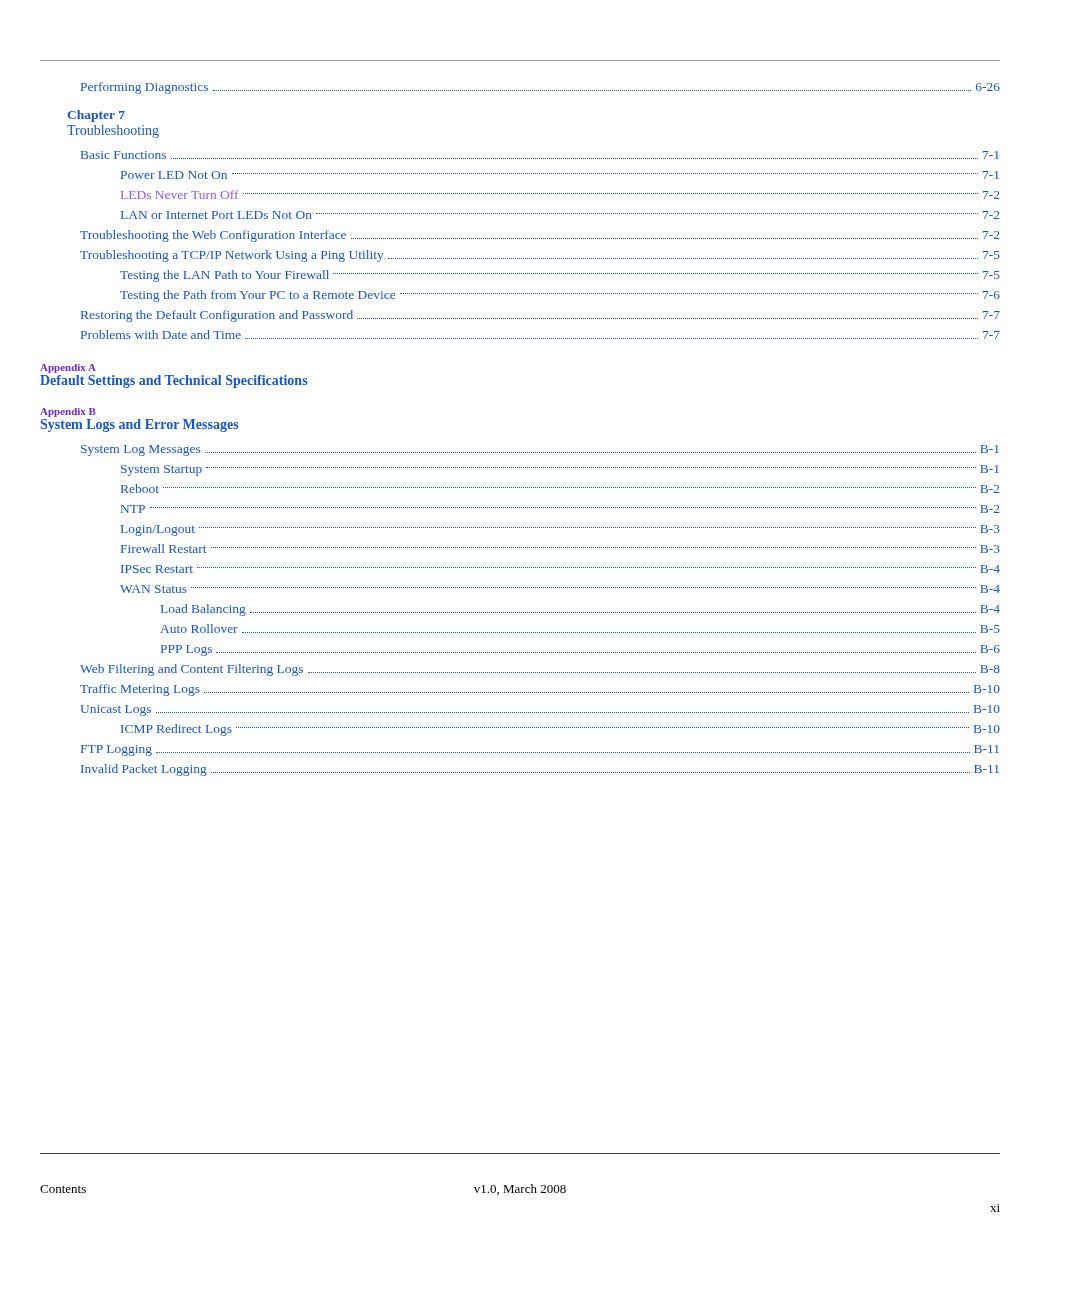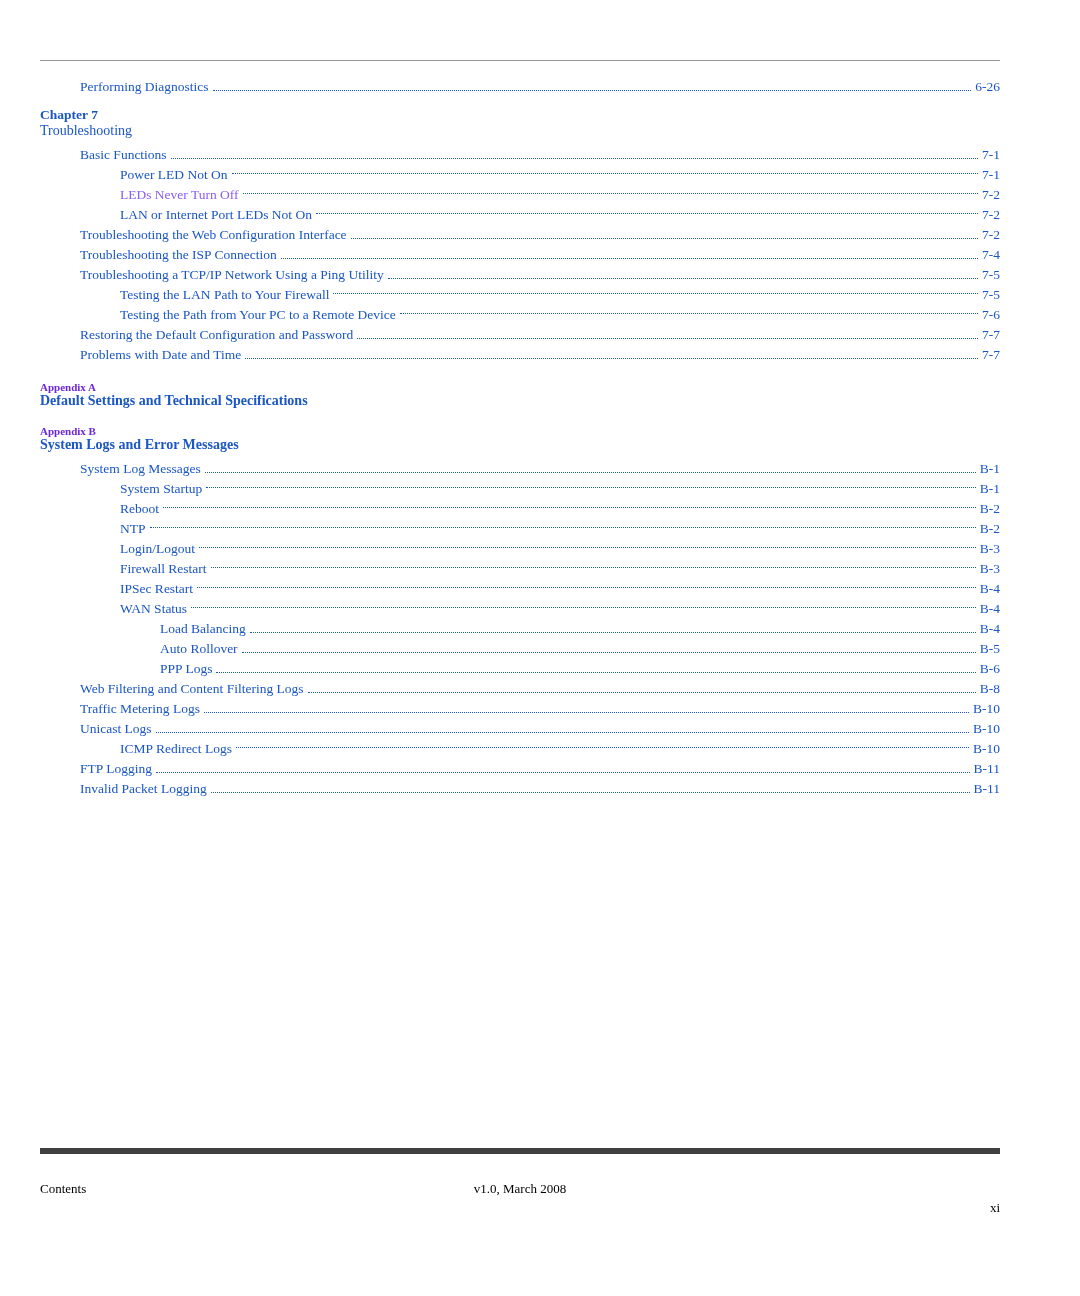--- a/index.html
+++ b/index.html
@@ -45,20 +45,21 @@
       color: #1a56c4;
       font-size: 13.5px;
     }
     .indent-1 { padding-left: 40px; }
     .indent-2 { padding-left: 80px; align-items: center; }
     .indent-3 { padding-left: 120px; }
 
     .chapter-heading {
       margin-bottom: 2px;
       margin-top: 8px;
+      margin-left: 27px;
     }
     .chapter-heading .chapter-label {
       font-size: 13.5px;
       font-weight: bold;
       color: #1a56c4;
     }
     .chapter-heading .chapter-title {
       font-size: 14px;
       font-weight: normal;
       color: #1a56c4;
@@ -73,21 +74,21 @@
       color: #6d28d9;
     }
     .appendix-heading .appendix-title {
       font-size: 14px;
       font-weight: bold;
       color: #1a56c4;
     }
     .section-gap { margin-top: 6px; }
 
     .footer {
-      border-top: 6px solid #404040;
+      border-top: 1px solid #404040;
       margin-top: auto;
       padding-top: 8px;
       display: flex;
       justify-content: space-between;
       align-items: center;
     }
     .footer-center {
       text-align: center;
       font-size: 13px;
       flex: 1;
@@ -142,25 +143,20 @@
       <a style="color:#1a56c4;text-decoration:none;">LAN or Internet Port LEDs Not On</a>
       <span class="toc-dots"></span>
       <span class="toc-page">7-2</span>
     </div>
       <div class="toc-entry indent-1">
       <a style="color:#1a56c4;text-decoration:none;">Troubleshooting the Web Configuration Interface</a>
       <span class="toc-dots"></span>
       <span class="toc-page">7-2</span>
     </div>
       <div class="toc-entry indent-1">
-      <a style="color:#1a56c4;text-decoration:none;">Troubleshooting the ISP Connection</a>
-      <span class="toc-dots"></span>
-      <span class="toc-page">7-4</span>
-    </div>
-      <div class="toc-entry indent-1">
       <a style="color:#1a56c4;text-decoration:none;">Troubleshooting a TCP/IP Network Using a Ping Utility</a>
       <span class="toc-dots"></span>
       <span class="toc-page">7-5</span>
     </div>
       <div class="toc-entry indent-2">
       <a style="color:#1a56c4;text-decoration:none;">Testing the LAN Path to Your Firewall</a>
       <span class="toc-dots"></span>
       <span class="toc-page">7-5</span>
     </div>
       <div class="toc-entry indent-2">

